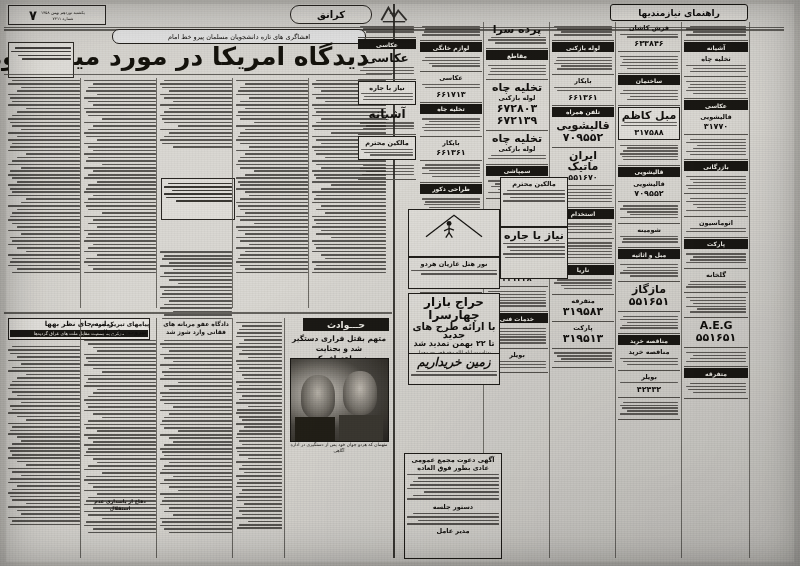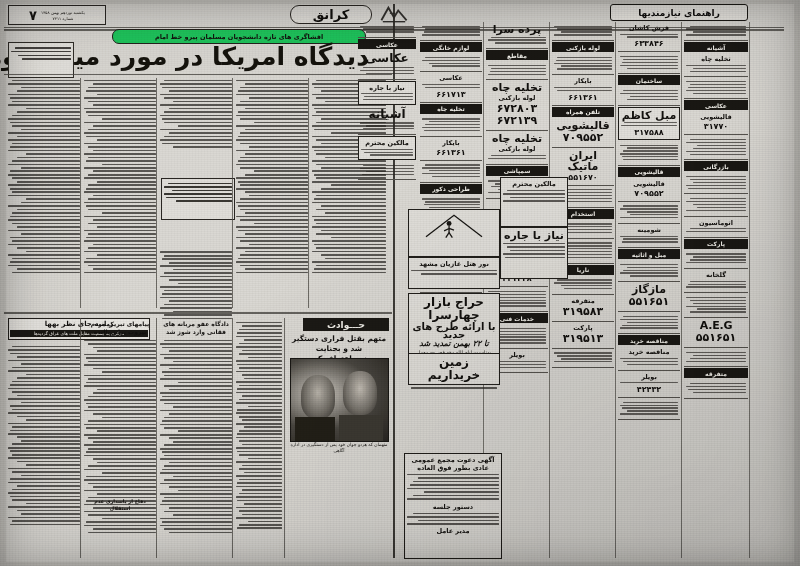--- a/index.html
+++ b/index.html
@@ -49,33 +49,33 @@
     display:flex;align-items:center;justify-content:center;
   }
   #pageno{
     left:8px;top:5px;width:96px;height:18px;
     font-size:5px;color:#1a1815;gap:4px;
   }
   #pageno .num{font-size:13px;font-weight:bold;line-height:1;}
   #pageno .dates{display:flex;flex-direction:column;gap:1px;font-size:4px;line-height:1.25;text-align:center;}
   #paper-name{
     left:290px;top:5px;width:80px;height:17px;border-radius:9px;
-    font-size:13px;font-weight:bold;color:#141210;letter-spacing:1px;
+    font-size:10px;font-weight:bold;color:#141210;letter-spacing:1px;
   }
   #logo-mark{
     position:absolute;left:380px;top:4px;width:28px;height:20px;
     opacity:.85;
   }
 
   
   #kicker{
     position:absolute;left:112px;top:29px;width:252px;height:13px;
-    border:1.2px solid #26231f;border-radius:7px;background:#22c55e;
+    border:1.2px solid #26231f;border-radius:7px;background:#e5e5e5;
     display:flex;align-items:center;justify-content:center;
-    font-size:6.5px;font-weight:bold;color:#151310;letter-spacing:-.2px;
+    font-size:6.5px;font-weight:normal;color:#151310;letter-spacing:-.2px;
   }
   #main-headline{
     position:absolute;left:74px;top:42px;width:295px;height:30px;
     font-size:25px;line-height:30px;white-space:nowrap;
   }
   #subdeck{
     position:absolute;left:8px;top:42px;width:60px;height:30px;
     border:1px solid #33302b;background:#e3e1dc;padding:2px 2px;
   }
   #subdeck .line{height:1.5px;margin:2.2px 0;background:#1e1c19;opacity:.8;}
@@ -1222,25 +1222,25 @@
           <div class="line s1"></div>
           <div class="line s3"></div>
           <div class="line s4"></div>
       </div>
     </div>
   </div>
 
   <div class="boxed-ad" style="position:absolute;left:408px;top:292px;width:86px;height:56px;">
     <div class="ad-title huge">حراج بازار چهارسرا</div>
     <div class="ad-title" style="font-size:10px;">با ارائه طرح های جدید</div>
-    <div class="ad-title" style="font-size:8px;font-style:italic;">تا ۲۲ بهمن تمدید شد</div>
+    <div class="ad-title" style="font-size:8px;">تا ۲۲ بهمن تمدید شد</div>
     <div class="tiny">بمناسبت ایام الله دهه فجر — معمل ارزانی بیمارستان</div>
   </div>
 
-  <div class="boxed-ad" style="position:absolute;left:408px;top:352px;width:86px;height:26px;">
+  <div class="boxed-ad" style="position:absolute;left:408px;top:352px;width:86px;height:26px;font-style:italic;">
     <div class="ad-title huge">زمین خریداریم</div>
     <div class="line s2"></div>
       <div class="line s1"></div>
   </div>
 
   <div class="boxed-ad" style="position:absolute;left:404px;top:452px;width:92px;height:100px;">
     <div class="ad-title">آگهی دعوت مجمع عمومی عادی بطور فوق العاده</div>
     <div class="line s1"></div>
       <div class="line s3"></div>
       <div class="line s2"></div>
@@ -1251,21 +1251,21 @@
       <div class="line s1"></div>
     <div class="ad-title" style="margin-top:3px;">دستور جلسه</div>
     <div class="line s2"></div>
       <div class="line s1"></div>
       <div class="line s3"></div>
       <div class="line s1"></div>
     <div class="ad-title" style="margin-top:1px;text-align:center;">مدیر عامل</div>
   </div>
 
   <div class="boxed-ad" style="position:absolute;left:408px;top:256px;width:86px;height:26px;">
-    <div class="ad-title">نور هتل غازیان مشهد</div>
+    <div class="ad-title">نور هتل غازیان هردو</div>
     <div class="line s1"></div>
       <div class="line s3"></div>
   </div>
 
   <div class="boxed-ad" style="position:absolute;left:408px;top:208px;width:86px;height:42px;">
     <svg viewBox="0 0 80 34" style="width:100%;height:28px;">
       <path d="M6 30 L40 4 L74 30" stroke="#1b1916" stroke-width="1.6" fill="none"></path>
       <circle cx="34" cy="14" r="3" fill="#1b1916"></circle>
       <path d="M34 17 L34 25 M34 20 L28 23 M34 20 L40 22 M34 25 L30 31 M34 25 L38 31" stroke="#1b1916" stroke-width="1.6" fill="none"></path>
     </svg>

